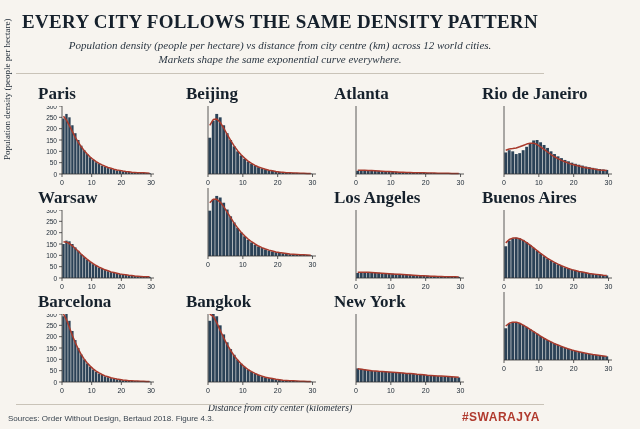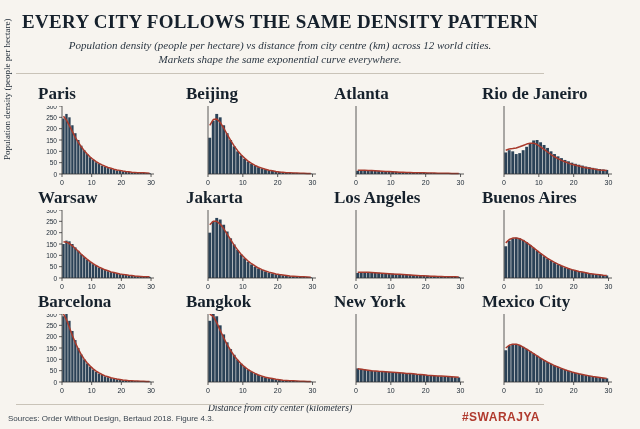--- a/index.html
+++ b/index.html
@@ -367,21 +367,20 @@
             <line x1="19" x2="22" y1="22.66666666666667" y2="22.66666666666667" stroke="#333" stroke-width="0.8"></line>
             <text x="17" y="25.16666666666667" font-size="6.5" text-anchor="end" fill="#1b2733">200</text>
             <line x1="19" x2="22" y1="11.333333333333329" y2="11.333333333333329" stroke="#333" stroke-width="0.8"></line>
             <text x="17" y="13.833333333333329" font-size="6.5" text-anchor="end" fill="#1b2733">250</text>
             <line x1="19" x2="22" y1="0" y2="0" stroke="#333" stroke-width="0.8"></line>
             <text x="17" y="2.5" font-size="6.5" text-anchor="end" fill="#1b2733">300</text>
           </svg>
         </div>
       </div>
       <div class="cell">
-        <div class="panel-title">Jakarta</div>
         <div class="plot" style="margin-left: 16px;">
           <svg width="118" height="80" viewBox="0 0 118 80">
             <rect x="6.30" y="22.67" width="2.88" height="45.33" fill="#2b4257"></rect>
             <rect x="9.78" y="11.33" width="2.88" height="56.67" fill="#2b4257"></rect>
             <rect x="13.27" y="7.93" width="2.88" height="60.07" fill="#2b4257"></rect>
             <rect x="16.75" y="9.52" width="2.88" height="58.48" fill="#2b4257"></rect>
             <rect x="20.24" y="14.73" width="2.88" height="53.27" fill="#2b4257"></rect>
             <rect x="23.72" y="21.53" width="2.88" height="46.47" fill="#2b4257"></rect>
             <rect x="27.20" y="28.33" width="2.88" height="39.67" fill="#2b4257"></rect>
             <rect x="30.69" y="34.45" width="2.88" height="33.55" fill="#2b4257"></rect>
@@ -663,21 +662,20 @@
             <line x1="40.83870967741935" x2="40.83870967741935" y1="68" y2="71" stroke="#333" stroke-width="0.8"></line>
             <text x="40.83870967741935" y="79" font-size="7" text-anchor="middle" fill="#1b2733">10</text>
             <line x1="75.6774193548387" x2="75.6774193548387" y1="68" y2="71" stroke="#333" stroke-width="0.8"></line>
             <text x="75.6774193548387" y="79" font-size="7" text-anchor="middle" fill="#1b2733">20</text>
             <line x1="110.51612903225806" x2="110.51612903225806" y1="68" y2="71" stroke="#333" stroke-width="0.8"></line>
             <text x="110.51612903225806" y="79" font-size="7" text-anchor="middle" fill="#1b2733">30</text>
           </svg>
         </div>
       </div>
       <div class="cell">
-        <div class="panel-title">Mexico City</div>
         <div class="plot" style="margin-left: 16px;">
           <svg width="118" height="80" viewBox="0 0 118 80">
             <rect x="6.30" y="36.27" width="2.88" height="31.73" fill="#2b4257"></rect>
             <rect x="9.78" y="31.73" width="2.88" height="36.27" fill="#2b4257"></rect>
             <rect x="13.27" y="29.92" width="2.88" height="38.08" fill="#2b4257"></rect>
             <rect x="16.75" y="29.92" width="2.88" height="38.08" fill="#2b4257"></rect>
             <rect x="20.24" y="31.05" width="2.88" height="36.95" fill="#2b4257"></rect>
             <rect x="23.72" y="32.87" width="2.88" height="35.13" fill="#2b4257"></rect>
             <rect x="27.20" y="34.91" width="2.88" height="33.09" fill="#2b4257"></rect>
             <rect x="30.69" y="37.17" width="2.88" height="30.83" fill="#2b4257"></rect>

